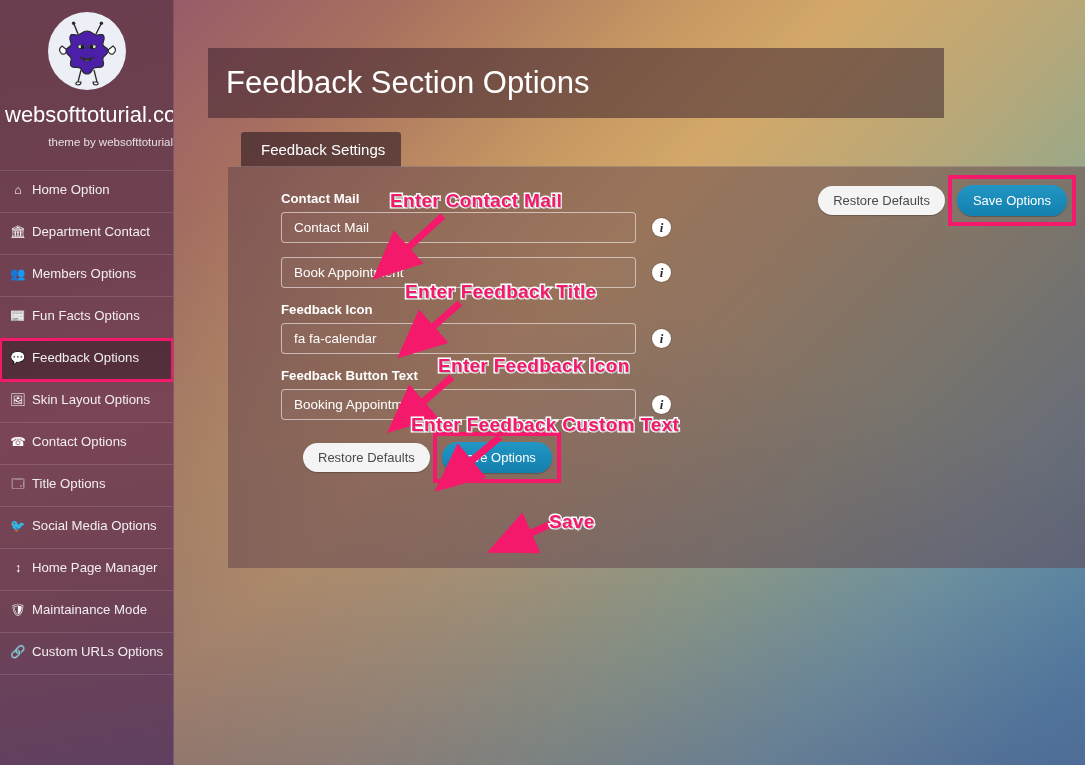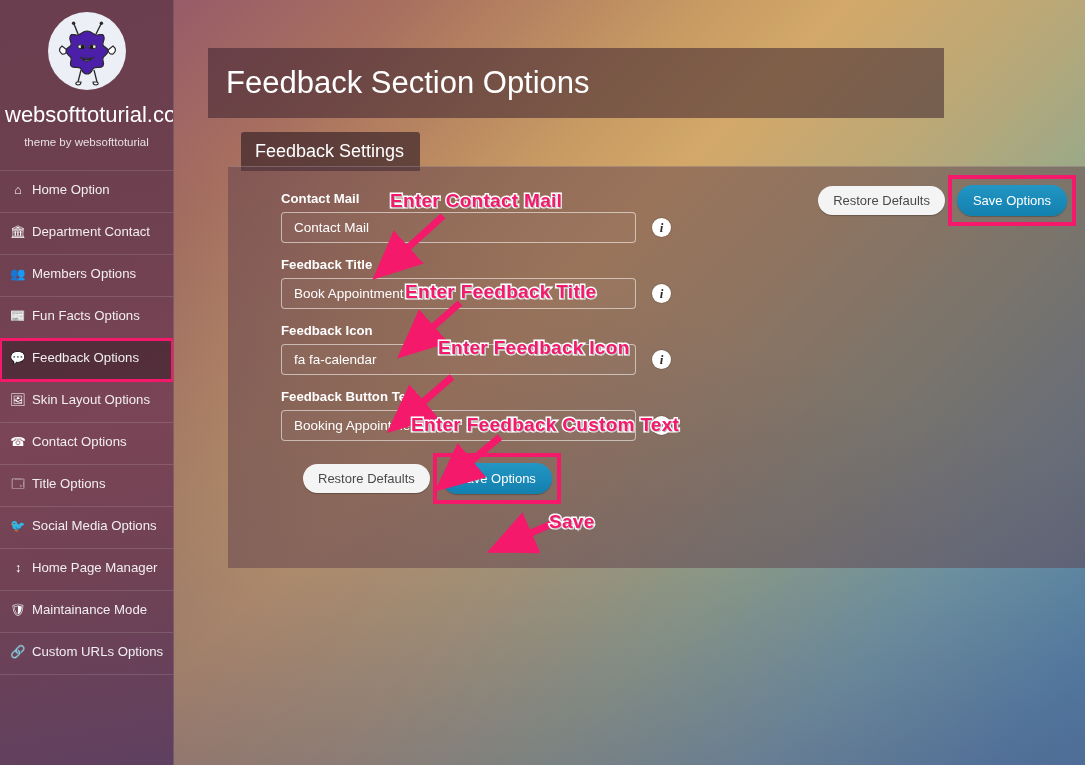--- a/index.html
+++ b/index.html
@@ -66,21 +66,21 @@
     letter-spacing: 0px;
     margin-top: 12px;
     white-space: nowrap;
     text-align: left;
     padding-left: 5px;
   }
   .brand-sub {
     color: #e6dfe3;
     font-size: 11.5px;
     margin-top: 8px;
-    text-align: center;
+    text-align: right;
   }
 
   #menu {
     margin-top: 14px;
     border-top: 1px solid rgba(255,255,255,0.13);
   }
   .menu-item {
     position: relative;
     display: flex;
     align-items: flex-start;
@@ -134,22 +134,22 @@
     position: relative;
   }
   #tabs {
     padding-left: 33px;
     height: 34px;
   }
   .tab {
     display: inline-block;
     background: rgba(45,26,36,0.62);
     color: #ffffff;
-    font-size: 18px;
-    padding: 9px 16px 9px 14px;
+    font-size: 15px;
+    padding: 9px 16px 9px 20px;
     border-radius: 3px 3px 0 0;
     cursor: pointer;
   }
   #panel-body {
     background: rgba(96,64,76,0.50);
     border-top: 1px solid rgba(255,255,255,0.18);
     margin-left: 20px;
     width: 857px;
     height: 402px;
     position: relative;
@@ -394,21 +394,20 @@
             <div class="field-label">Contact Mail</div>
             <div class="field-row">
               <input class="field-input" type="text" value="Contact Mail" style="">
               <span class="info-icon">i</span>
             </div>
           </div>
 
           <div class="gap-a"></div>
 
           <div>
-            <div class="field-label">Feedback Title</div>
             <div class="field-row">
               <input class="field-input" type="text" value="Book Appointment" style="">
               <span class="info-icon">i</span>
             </div>
           </div>
 
           <div class="gap-a"></div>
 
           <div>
             <div class="field-label">Feedback Icon</div>
@@ -455,21 +454,21 @@
     <div class="anno" style="left:405px; top:281px;">Enter Feedback Title</div>
     <svg class="arrow-svg" style="left:410px; top:298px;" width="60" height="50">
       <defs>
           <marker id="ah2" markerWidth="7" markerHeight="7" refX="1.5" refY="3.2" orient="auto">
         <path d="M0,0 L7,3.2 L0,6.4 z" fill="#f4196b"></path>
           </marker>
         </defs>
       <line x1="50" y1="5" x2="16" y2="35" stroke="#f4196b" stroke-width="7" marker-end="url(#ah2)"></line>
     </svg>
 
-    <div class="anno" style="left:396px; top:337px;padding-left:42px;">Enter Feedback Icon</div>
+    <div class="anno" style="left:396px; top:355px;padding-left:42px;">Enter Feedback Icon</div>
     <svg class="arrow-svg" style="left:402px; top:372px;" width="60" height="50">
       <defs>
           <marker id="ah3" markerWidth="7" markerHeight="7" refX="1.5" refY="3.2" orient="auto">
         <path d="M0,0 L7,3.2 L0,6.4 z" fill="#f4196b"></path>
           </marker>
         </defs>
       <line x1="50" y1="5" x2="14" y2="36" stroke="#f4196b" stroke-width="7" marker-end="url(#ah3)"></line>
     </svg>
 
     <div class="anno" style="left:411px; top:414px;">Enter Feedback Custom Text</div>

